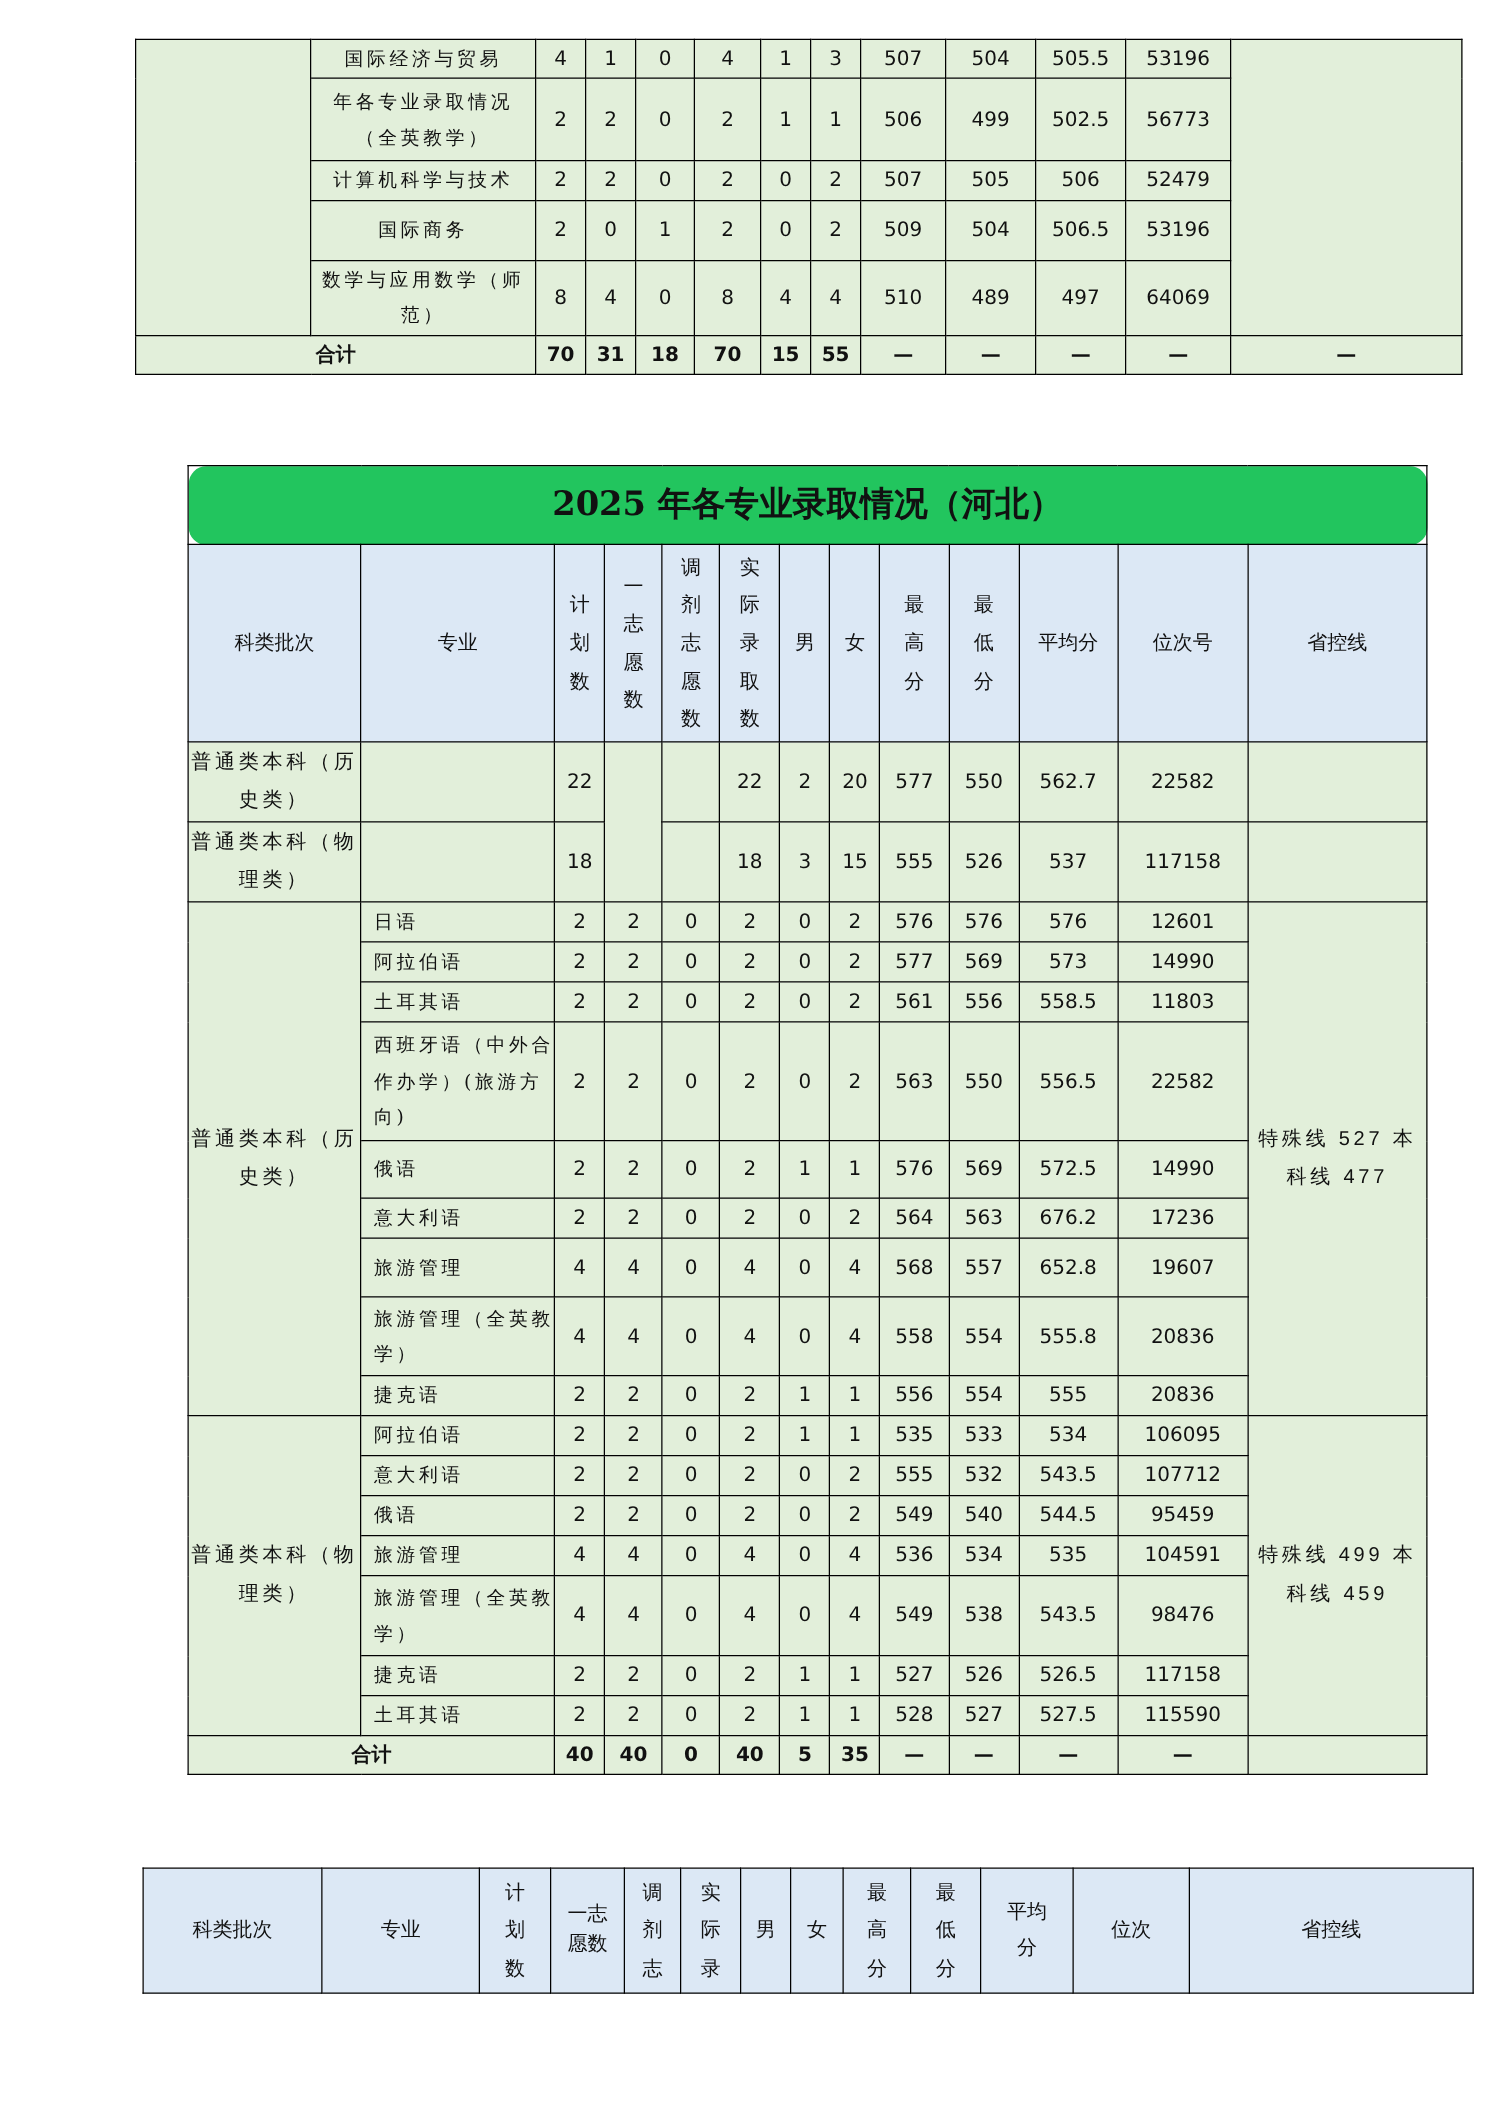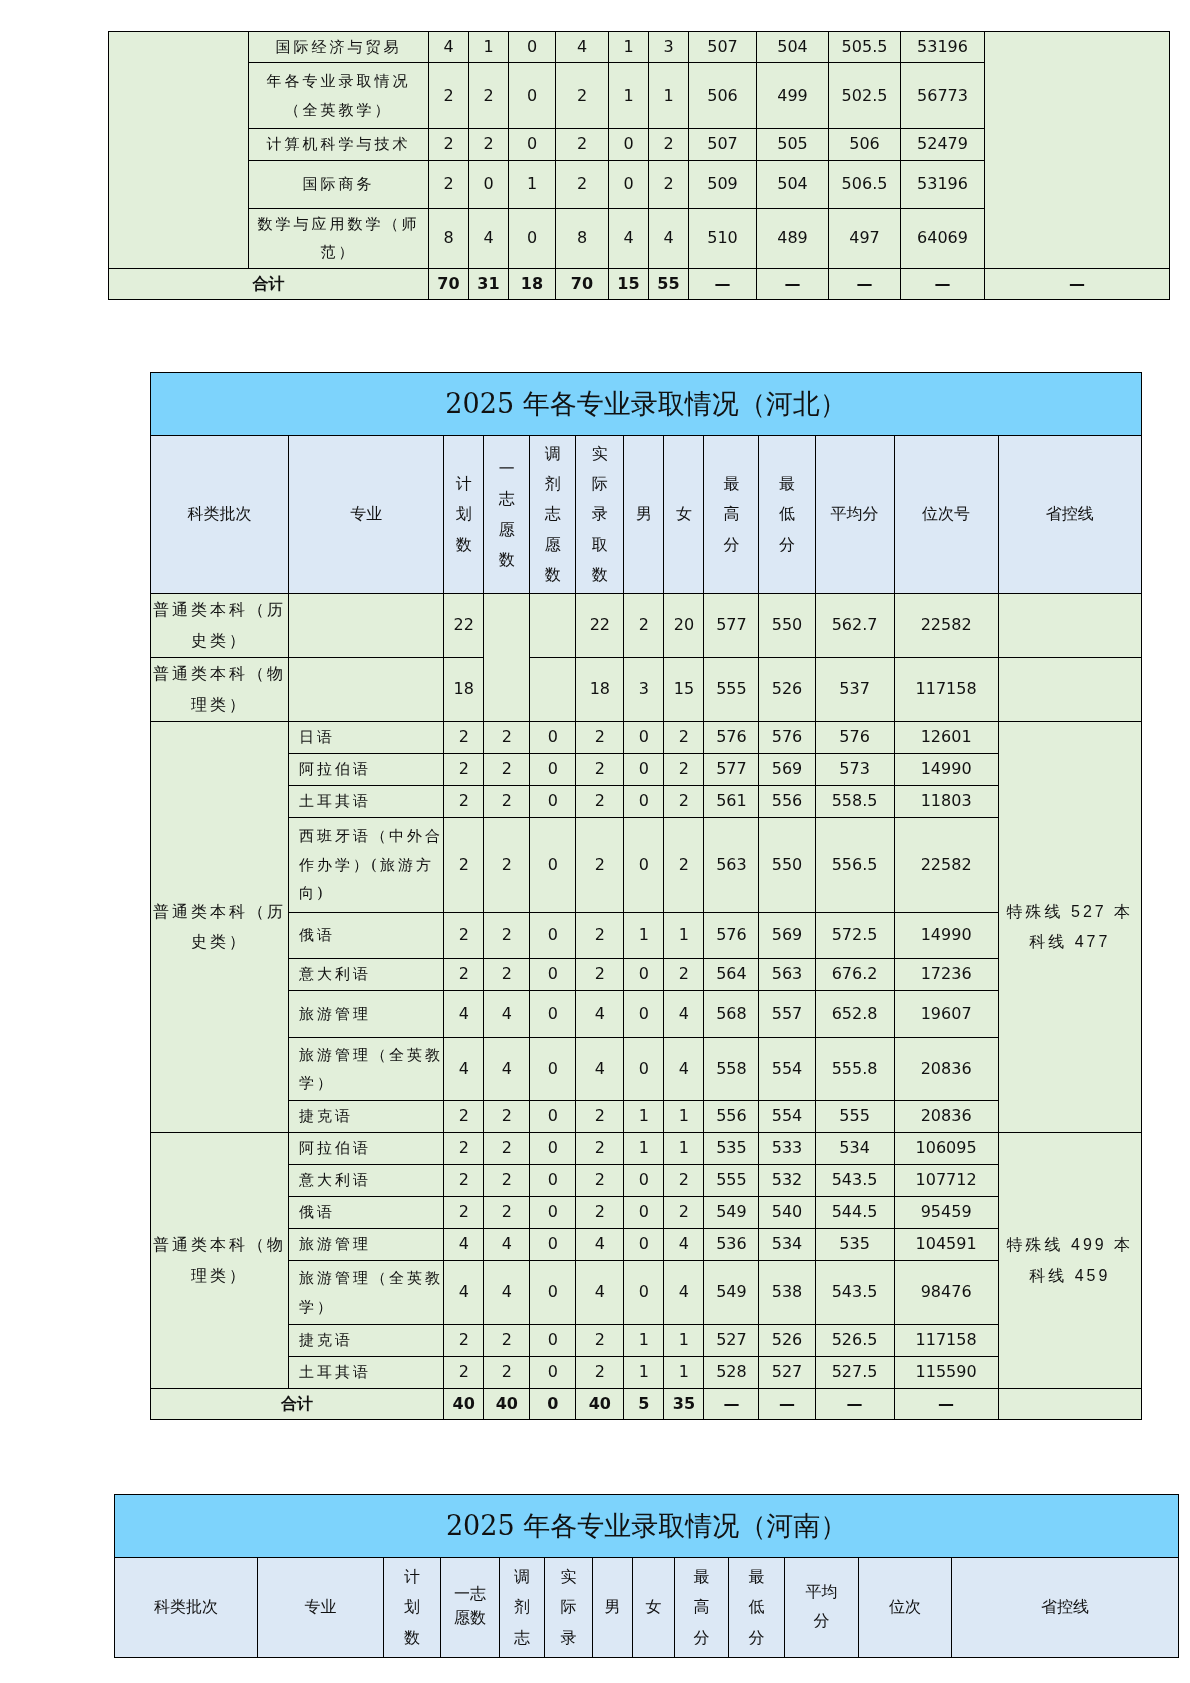--- a/index.html
+++ b/index.html
@@ -3,22 +3,22 @@
 <meta charset="utf-8">
 <style>
   html, body { margin: 0; padding: 0; background: #ffffff; }
   body { width: 1190px; height: 1683px; position: relative; overflow: hidden;
          font-family: "DejaVu Sans", "Liberation Sans", sans-serif; color: #111; }
   table { border-collapse: collapse; table-layout: fixed; position: absolute; margin-left: 20px; }
   td, th { border: 1.3px solid #000; text-align: center; vertical-align: middle;
            padding: 0; font-size: 16px; font-weight: normal; line-height: 1.9; }
   .g td { background: #e2efda; }
   .hdr th { background: #dce8f5; font-size: 16px; line-height: 1.9; }
-  .title td { background: #7dd3fc; font-family: "DejaVu Serif", "Liberation Serif", serif;
-              font-weight: normal; font-size: 27px; height: 62px; }
+  .title td { background: #22c55e; font-family: "DejaVu Serif", "Liberation Serif", serif;
+              font-weight: bold; font-size: 27px; height: 62px; border-radius: 14px; }
   .major { text-align: left; padding-left: 10px; letter-spacing: 3px; font-family: "DejaVu Serif", serif; font-size: 15px; }
   .majc { text-align: center; letter-spacing: 3px; font-family: "DejaVu Serif", serif; font-size: 15px; padding: 0 6px; }
   .cat { letter-spacing: 3px; font-family: Liberation Sans, sans-serif; font-size: 16px; line-height: 1.9; }
   .bold td { font-weight: bold; }
   .vert { line-height: 1.85; }
 </style>
 </head>
 <body>
 
 <table style="left:88px; top:31px; width:1051px;">
@@ -456,23 +456,20 @@
       <col style="width:48px">
       <col style="width:40px">
       <col style="width:42px">
       <col style="width:54px">
       <col style="width:56px">
       <col style="width:74px">
       <col style="width:93px">
       <col style="width:227px">
   </colgroup>
   <tbody>
-    <tr class="title">
-        <td colspan="13">2025 年各专业录取情况（河南）</td>
-      </tr>
     <tr class="hdr" style="height:100px">
       <th>科类批次</th>
       <th>专业</th>
       <th class="vert">
           <div>计</div>
           <div>划</div>
           <div>数</div>
         </th>
       <th><span style="display:inline-block;width:2.2em;line-height:1.5">一志愿数</span></th>
       <th class="vert">

